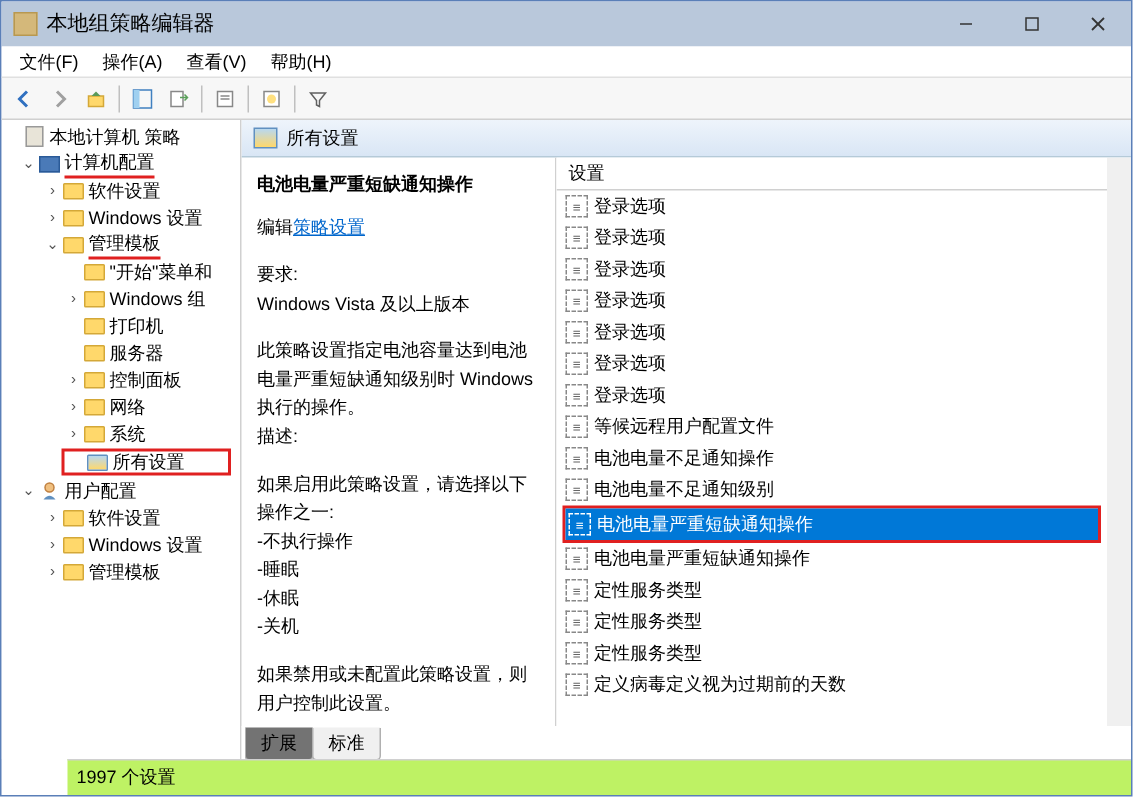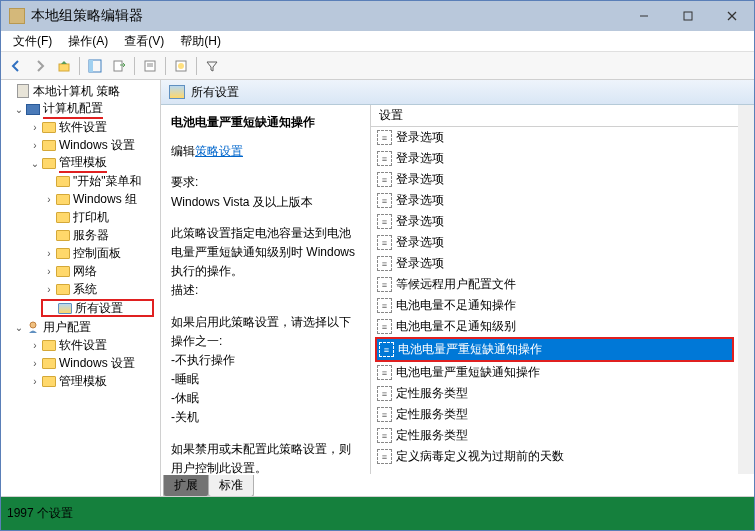--- a/index.html
+++ b/index.html
@@ -49,21 +49,21 @@
 .list-row .r-icon { width: 15px; height: 15px; border: 1px dashed #888; display: flex; align-items: center; justify-content: center; font-size: 9px; color: #666; }
 .list-row.selected { background: #0078d7; color: #fff; }
 .list-row.selected .r-icon { border-color: #fff; color: #fff; }
 .selected-wrap { border: 2px solid #e02020; margin: 0 4px; }
 .selected-wrap .list-row { padding: 0 2px; }
 
 .tabs { height: 22px; display: flex; align-items: flex-start; padding: 0 2px; background: #fff; border-top: 1px solid #fff; }
 .tab { padding: 2px 10px; border: 1px solid #b0b0b0; border-top: none; background: #f0f0f0; border-radius: 0 0 3px 3px; margin-right: -1px; cursor: default; }
 .tab.active { background: #737373; }
 
-.statusbar { height: 34px; background: #15803d; border-top: 1px solid #d0d0d0; padding: 2px 6px; display: flex; align-items: center; }
+.statusbar { height: 24px; background: #bef264; border-top: 1px solid #d0d0d0; padding: 2px 6px; display: flex; align-items: center; margin-left: 44px; }
 
 .scrollbar-v { width: 16px; background: #f0f0f0; }
 
 svg { display: block; }
 </style>
 </head>
 <body>
 
 <div class="titlebar">
   <div class="app-icon"></div>

